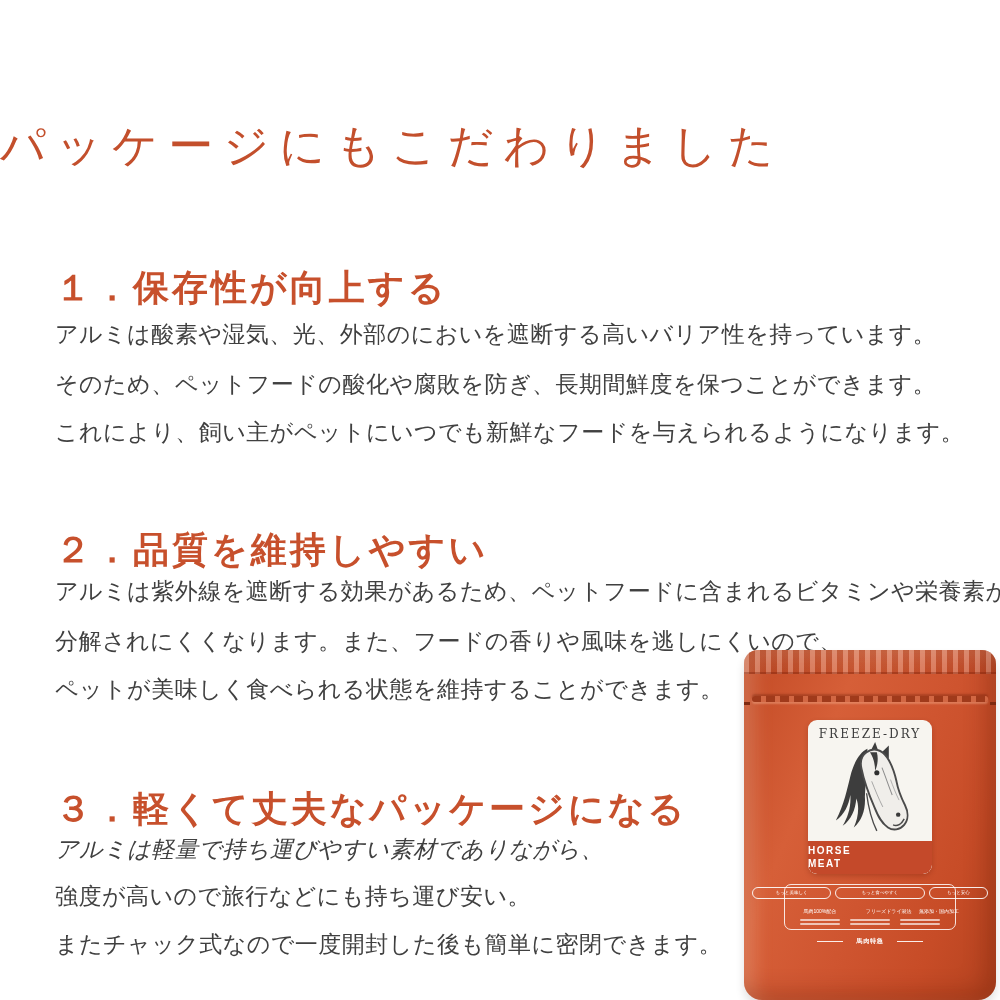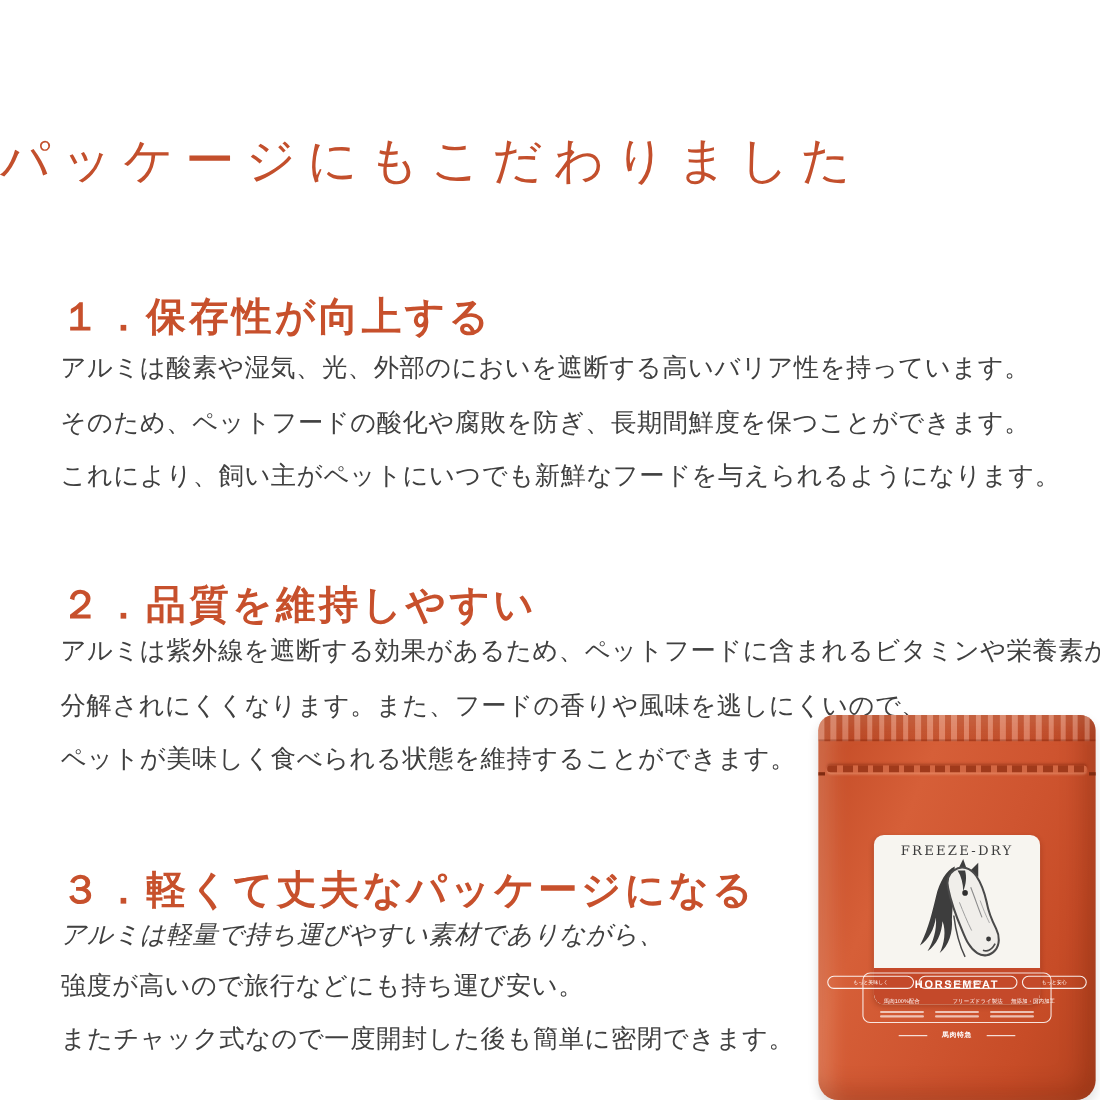--- a/index.html
+++ b/index.html
@@ -47,33 +47,33 @@
   .pouch-zipper{
     position:absolute;top:46px;left:8px;right:8px;height:6px;border-radius:3px;
     background:repeating-linear-gradient(90deg,#a03a1b 0 9px,#d26743 9px 14px);
     box-shadow:0 2px 2px rgba(255,200,170,.35), 0 -2px 2px rgba(90,20,0,.3);
   }
   .notch{position:absolute;top:52px;width:6px;height:3px;background:#7e2a10;}
   .notch.left{left:0;} .notch.right{right:0;}
 
   .label{
     position:absolute;top:70px;left:50%;transform:translateX(-50%);
-    width:151px;height:154px;background:#f7f5f0;border-radius:9px;
+    width:124px;height:154px;background:#f7f5f0;border-radius:9px;
     box-shadow:0 2px 5px rgba(90,20,0,.25);
-    display:flex;flex-direction:column;align-items:center;overflow:hidden;margin-top:39px;
+    display:flex;flex-direction:column;align-items:center;overflow:hidden;
   }
   .freeze-dry{
     margin-top:7px;font-family:"DejaVu Serif","Liberation Serif",serif;
     font-size:12px;letter-spacing:2px;color:#3c3c3c;white-space:nowrap;
   }
   .horse-svg{width:104px;height:94px;margin-top:1px;}
   .name-band{
     margin-top:auto;width:100%;height:33px;background:#c4492a;
-    border-radius:0 0 9px 9px;display:flex;flex-direction:row;
-    align-items:center;justify-content:center;
+    border-radius:0 0 9px 9px;display:flex;flex-direction:column;
+    align-items:flex-start;justify-content:center;
   }
   .name-band span{
     color:#fff;font-weight:bold;font-size:10px;letter-spacing:1.5px;line-height:1.25;
   }
 
   .features-panel{
     position:absolute;top:234px;left:50%;transform:translateX(-50%);
     width:170px;height:44px;border:1px solid rgba(255,255,255,.85);
     border-radius:7px;display:flex;flex-direction:column;align-items:center;
   }

